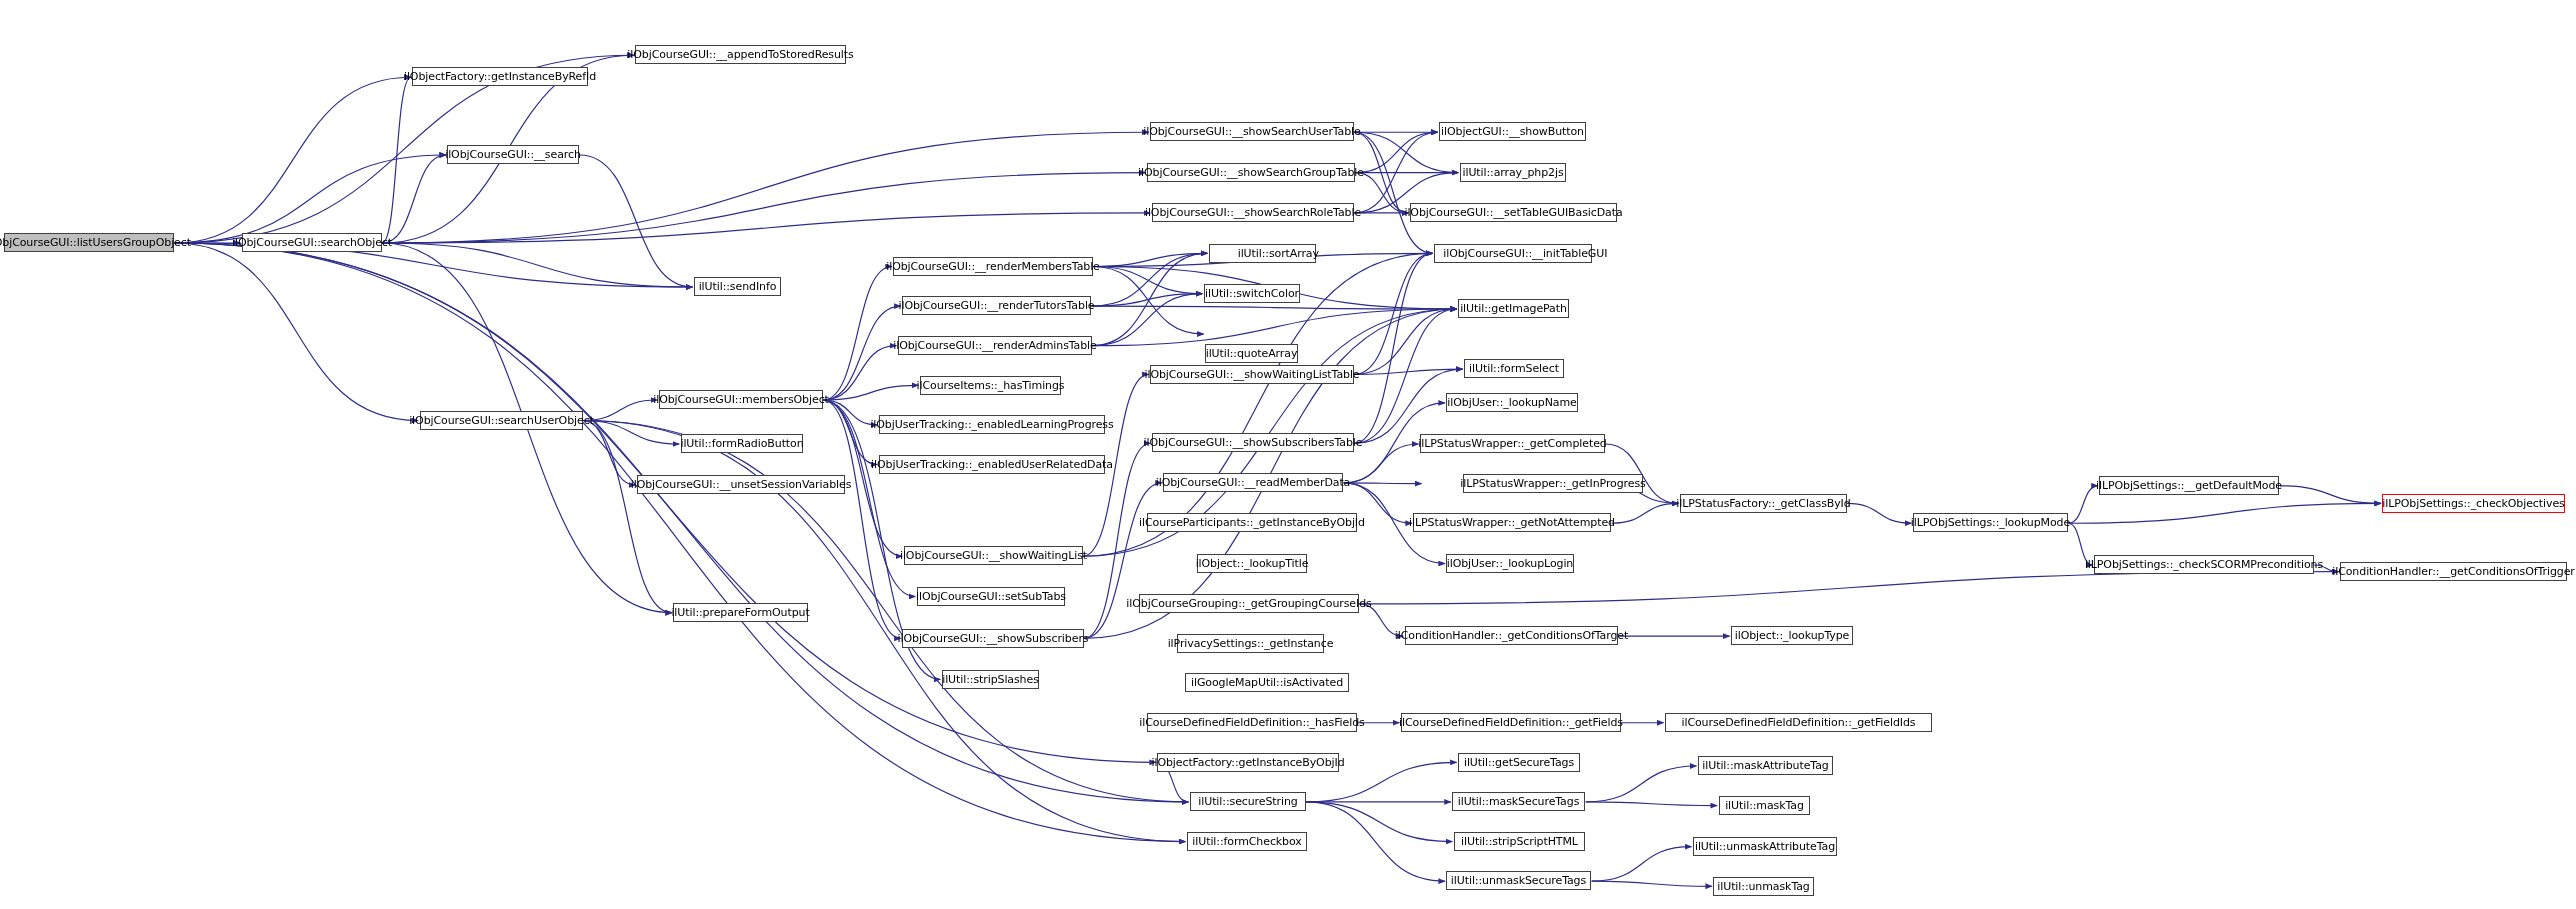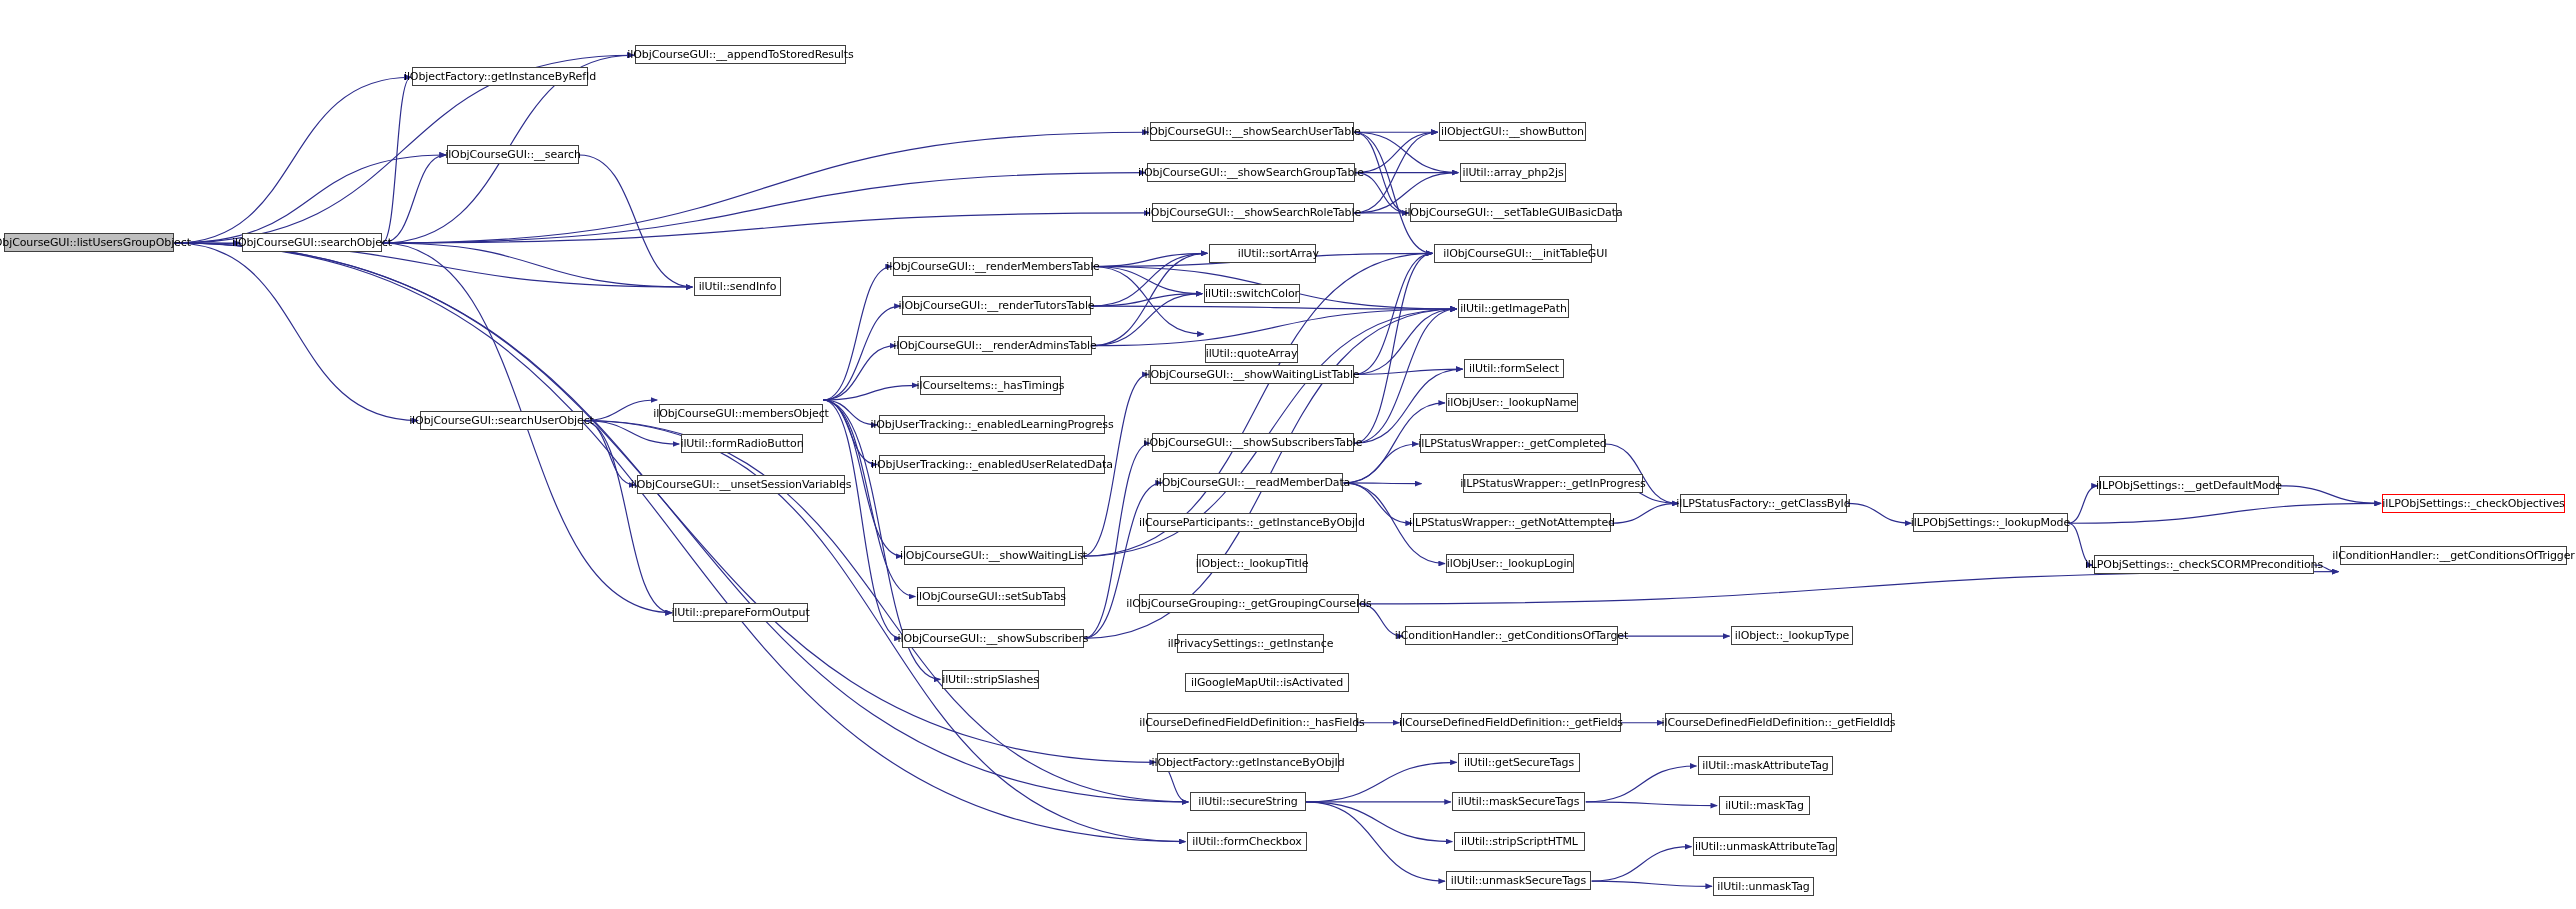--- a/index.html
+++ b/index.html
@@ -141,21 +141,21 @@
       </g>
   </svg>
   <div id="node-layer">
       <div class="node root" style="left: 4.4px; top: 233px; width: 170px;">ilObjCourseGUI::listUsersGroupObject</div>
       <div class="node" style="left: 242px; top: 233px; width: 140px;">ilObjCourseGUI::searchObject</div>
       <div class="node" style="left: 412px; top: 67px; width: 176px;">ilObjectFactory::getInstanceByRefId</div>
       <div class="node" style="left: 635px; top: 45px; width: 211px;">ilObjCourseGUI::__appendToStoredResults</div>
       <div class="node" style="left: 447px; top: 145px; width: 132px;">ilObjCourseGUI::__search</div>
       <div class="node" style="left: 694px; top: 277px; width: 87px;">ilUtil::sendInfo</div>
       <div class="node" style="left: 420px; top: 411px; width: 163px;">ilObjCourseGUI::searchUserObject</div>
-      <div class="node" style="left: 659px; top: 390px; width: 164px; margin-top: 14px;">ilObjCourseGUI::membersObject</div>
+      <div class="node" style="left: 659px; top: 390px; width: 164px;">ilObjCourseGUI::membersObject</div>
       <div class="node" style="left: 681px; top: 434px; width: 122px;">ilUtil::formRadioButton</div>
       <div class="node" style="left: 637px; top: 475px; width: 208px;">ilObjCourseGUI::__unsetSessionVariables</div>
       <div class="node" style="left: 673px; top: 603px; width: 135px;">ilUtil::prepareFormOutput</div>
       <div class="node" style="left: 893px; top: 257px; width: 200px;">ilObjCourseGUI::__renderMembersTable</div>
       <div class="node" style="left: 902px; top: 296px; width: 189px;">ilObjCourseGUI::__renderTutorsTable</div>
       <div class="node" style="left: 898px; top: 336px; width: 194px;">ilObjCourseGUI::__renderAdminsTable</div>
       <div class="node" style="left: 920px; top: 376px; width: 141px;">ilCourseItems::_hasTimings</div>
       <div class="node" style="left: 879px; top: 415px; width: 226px;">ilObjUserTracking::_enabledLearningProgress</div>
       <div class="node" style="left: 879px; top: 455px; width: 226px;">ilObjUserTracking::_enabledUserRelatedData</div>
       <div class="node" style="left: 904px; top: 546px; width: 179px;">ilObjCourseGUI::__showWaitingList</div>
@@ -193,24 +193,24 @@
       <div class="node" style="left: 1446px; top: 554px; width: 128px;">ilObjUser::_lookupLogin</div>
       <div class="node" style="left: 1405px; top: 626px; width: 213px;">ilConditionHandler::_getConditionsOfTarget</div>
       <div class="node" style="left: 1401px; top: 713px; width: 220px;">ilCourseDefinedFieldDefinition::_getFields</div>
       <div class="node" style="left: 1458px; top: 753px; width: 122px;">ilUtil::getSecureTags</div>
       <div class="node" style="left: 1452px; top: 792px; width: 133px;">ilUtil::maskSecureTags</div>
       <div class="node" style="left: 1454px; top: 832px; width: 131px;">ilUtil::stripScriptHTML</div>
       <div class="node" style="left: 1446px; top: 871px; width: 145px;">ilUtil::unmaskSecureTags</div>
       <div class="node" style="left: 1680px; top: 494px; width: 167px;">ilLPStatusFactory::_getClassById</div>
       <div class="node" style="left: 1913px; top: 513px; width: 155px;">ilLPObjSettings::_lookupMode</div>
       <div class="node" style="left: 1731px; top: 626px; width: 122px;">ilObject::_lookupType</div>
-      <div class="node" style="left: 1665px; top: 713px; width: 227px;">ilCourseDefinedFieldDefinition::_getFieldIds</div>
+      <div class="node" style="left: 1665px; top: 713px; width: 267px;">ilCourseDefinedFieldDefinition::_getFieldIds</div>
       <div class="node" style="left: 1698px; top: 756px; width: 135px;">ilUtil::maskAttributeTag</div>
       <div class="node" style="left: 1719px; top: 796px; width: 91px;">ilUtil::maskTag</div>
       <div class="node" style="left: 1693px; top: 837px; width: 144px;">ilUtil::unmaskAttributeTag</div>
       <div class="node" style="left: 1713px; top: 877px; width: 101px;">ilUtil::unmaskTag</div>
       <div class="node" style="left: 2099px; top: 476px; width: 180px;">ilLPObjSettings::__getDefaultMode</div>
       <div class="node highlight" style="left: 2382px; top: 494px; width: 183px;">ilLPObjSettings::_checkObjectives</div>
       <div class="node" style="left: 2094px; top: 555px; width: 220px;">ilLPObjSettings::_checkSCORMPreconditions</div>
-      <div class="node" style="left: 2340px; top: 546px; width: 227px;">ilConditionHandler::__getConditionsOfTrigger</div>
+      <div class="node" style="left: 2340px; top: 562px; width: 227px;">ilConditionHandler::__getConditionsOfTrigger</div>
     </div>
 </div>
 
 
 </body></html>

